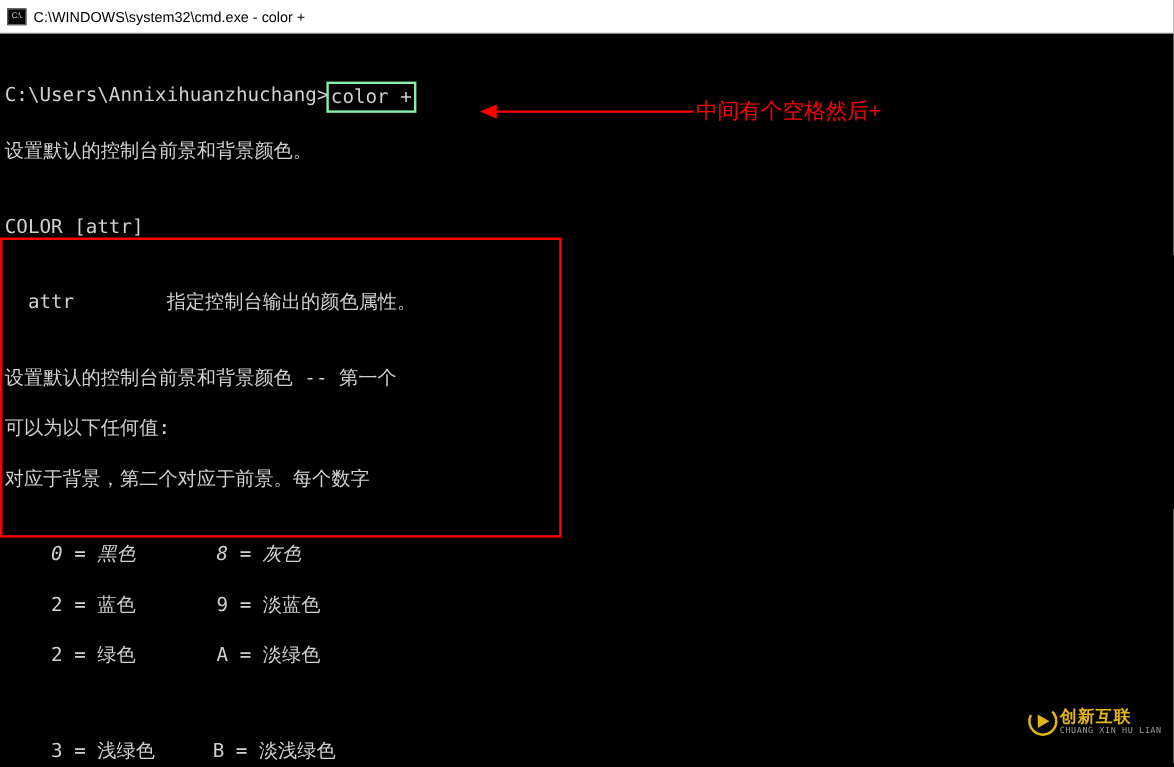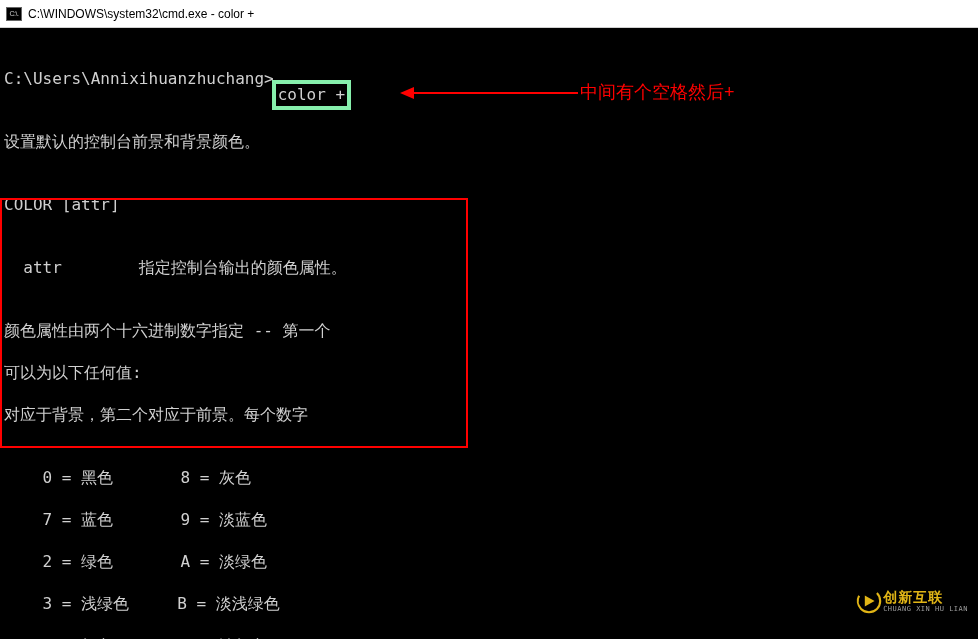--- a/index.html
+++ b/index.html
@@ -57,24 +57,23 @@
       line-height: 21px;
       padding: 19px 4px;
       position: relative;
       white-space: pre;
       overflow: hidden;
     }
     .prompt-line {
       display: flex;
     }
     .command-box {
-      border: 4px solid #86efac;
+      border: 2px solid #86efac;
       padding: 0 2px 1px 2px;
       margin-left: -2px;
-      margin-top: 12px;
     }
     .annotation-arrow {
       position: absolute;
       top: 54px;
       left: 400px;
       display: flex;
       align-items: center;
     }
     .arrow-svg {
       width: 178px;
@@ -138,28 +137,28 @@
   </div>
 
   <div class="terminal">
 <div class="prompt-line"><span>C:\Users\Annixihuanzhuchang&gt;</span><span class="command-box">color +</span></div>
 <span style="display: block;">设置默认的控制台前景和背景颜色。</span>
 <span style="display: block;"></span>
 <span style="display: block;">COLOR [attr]</span>
 <span style="display: block;"></span>
 <span style="display: block;">  attr        指定控制台输出的颜色属性。</span>
 <span style="display: block;"></span>
-<span style="display: block;">颜色属性由两个十六进制数字指定 -- 第一个</span>
+<span style="display: block;">设置默认的控制台前景和背景颜色 -- 第一个</span>
 <span style="display: block;">可以为以下任何值:</span>
 <span style="display: block;">对应于背景，第二个对应于前景。每个数字</span>
 <span style="display: block;"></span>
-<span style="display: block;">    0 = 黑色       8 = 灰色</span>
-<span style="display: block;">    7 = 蓝色       9 = 淡蓝色</span>
+<span style="display: block; font-style: italic;">    0 = 黑色       8 = 灰色</span>
+<span style="display: block;">    2 = 蓝色       9 = 淡蓝色</span>
 <span style="display: block;">    2 = 绿色       A = 淡绿色</span>
-<span style="display: block;">    3 = 浅绿色     B = 淡浅绿色</span>
+<span style="display: block; margin-top: 38px;">    3 = 浅绿色     B = 淡浅绿色</span>
 <span style="display: block;">    4 = 红色       C = 淡红色</span>
 
 
 
 <span style="display: block;"></span>
 
 
 
 
 <span style="display: block;"></span>

